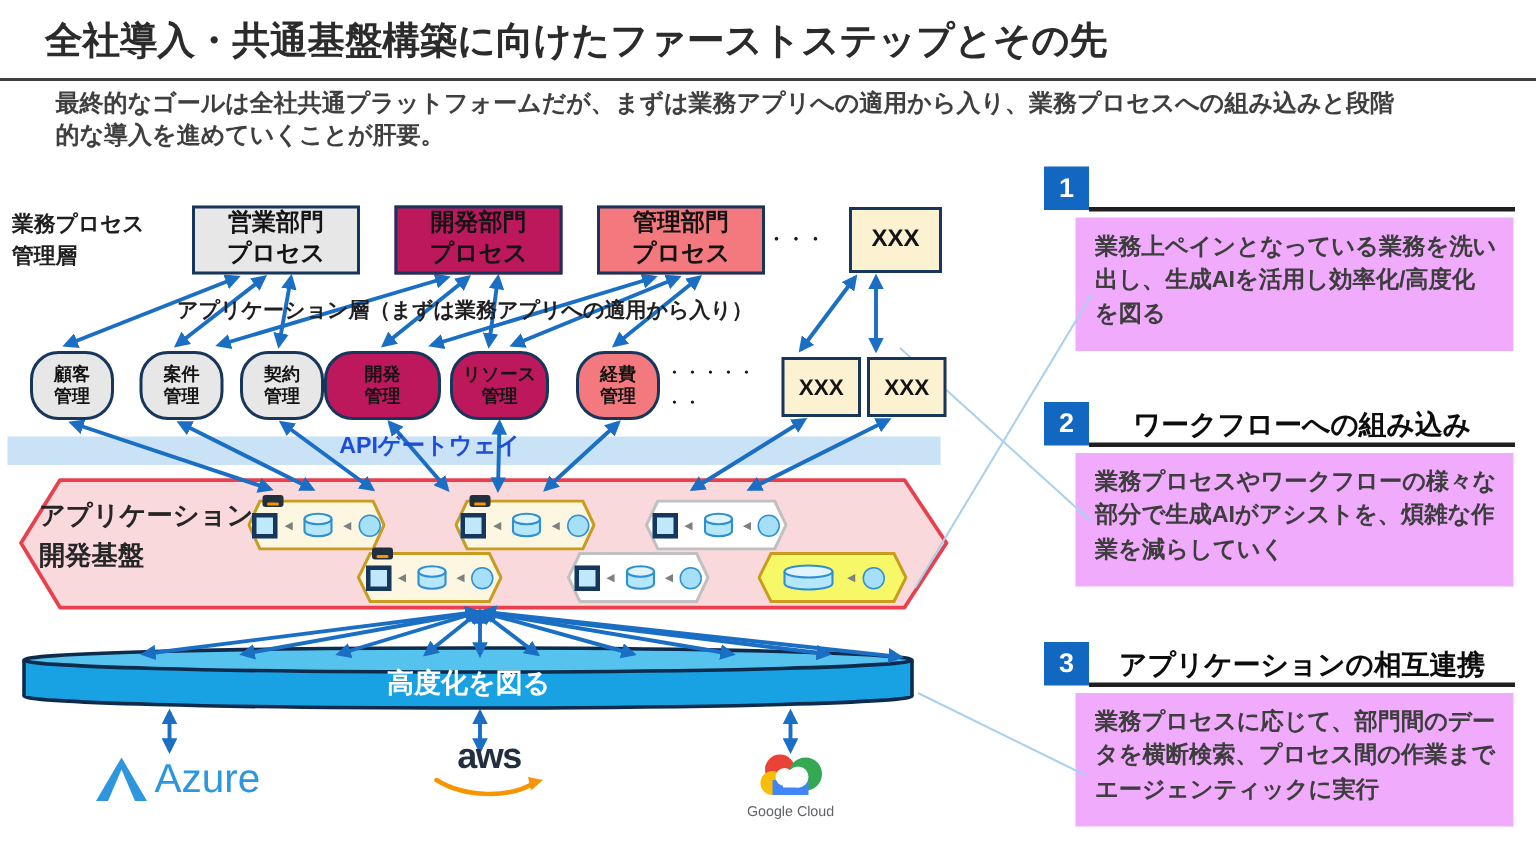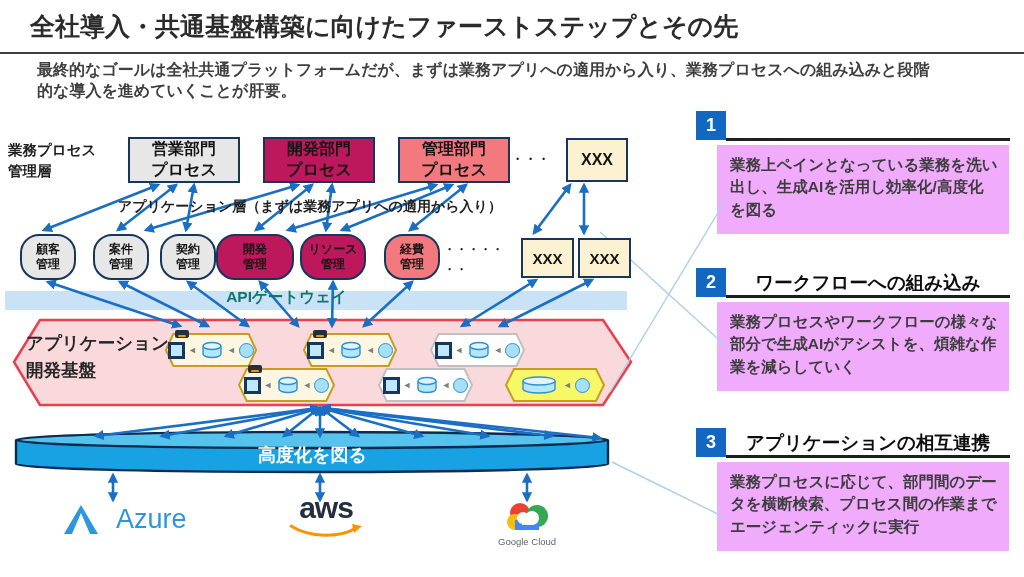--- a/index.html
+++ b/index.html
@@ -19,45 +19,45 @@
   .t-gray{background:#e8e7e7;} .t-cyan{background:#be185d;} .t-red{background:#f4797e;} .t-cream{background:#fcf2d2;margin-left:12px;}
   .proc{top:137px;height:46px;width:112px;font-size:16px;line-height:1.3;}
   .xxx-proc{top:138px;left:554px;width:62px;height:44px;font-size:16px;border-width:2.5px;}
   .app{top:234px;height:46px;font-size:12px;line-height:1.25;border-radius:19px;}
   .app-xxx{top:238px;width:53px;height:40px;font-size:15px;border-width:2.5px;}
 
   .layer-label{position:absolute;font-weight:bold;color:#1f1f1f;white-space:pre-line;z-index:3;}
   .dots{position:absolute;font-weight:bold;color:#1a1a1a;z-index:3;white-space:pre-line;}
 
   .api-band{position:absolute;left:5px;top:291px;width:622px;height:19px;background:#c9e2f6;z-index:0;}
-  .api-label{position:absolute;left:5px;top:287px;width:563px;text-align:center;font-size:15.5px;font-weight:bold;color:#0f766e;z-index:3;}
+  .api-label{position:absolute;left:5px;top:287px;width:563px;text-align:center;font-size:15.5px;font-weight:bold;color:#1d4ed8;z-index:3;}
 
   .platform-label{position:absolute;left:26px;top:330px;font-size:17.5px;line-height:1.55;font-weight:bold;color:#262626;white-space:pre-line;z-index:3;}
 
   
   .agent-hex{position:absolute;height:34px;z-index:3;display:flex;align-items:center;justify-content:center;gap:3px;}
   .hex-bg{position:absolute;left:0;top:0;width:100%;height:100%;}
   .hex-bg polygon{vector-effect:non-scaling-stroke;}
   .hex-gold polygon{fill:#fdf6e0;stroke:#c89c1e;stroke-width:2;}
   .hex-gray polygon{fill:#ffffff;stroke:#c0c0c0;stroke-width:2;}
   .hex-yellow polygon{fill:#f7f868;stroke:#c89c1e;stroke-width:2;}
   .aws-tag{position:absolute;left:10px;top:-3px;width:14px;height:8px;background:#242f3e;border-radius:2px;z-index:4;}
   .aws-tag::after{content:"";position:absolute;left:3px;bottom:1px;width:8px;height:2px;background:#f79400;border-radius:1px;}
   .sq-icon{width:11px;height:11px;background:#bfe9fb;border:3px solid #16365c;z-index:4;}
   .mini-arrow{font-size:9px;color:#7f7f7f;z-index:4;line-height:1;}
   .icon-svg{z-index:4;display:block;}
   .circle-icon{width:13px;height:13px;border-radius:50%;background:#a5e0f8;border:1.5px solid #2f8fd0;z-index:4;}
 
   .mesh-label{position:absolute;left:15px;top:443px;width:595px;text-align:center;color:#fff;font-size:18px;font-weight:bold;z-index:3;}
 
   
-  .azure-logo{position:absolute;left:64px;top:503px;display:flex;align-items:center;gap:16px;z-index:3;}
+  .azure-logo{position:absolute;left:64px;top:503px;display:flex;align-items:center;gap:3px;z-index:3;}
   .azure-text{font-size:27px;color:#2e96dc;}
   .aws-logo{position:absolute;left:288px;top:494px;display:flex;flex-direction:column;align-items:center;z-index:3;}
-  .aws-text{font-size:30px;font-weight:bold;color:#232f3e;letter-spacing:-1px;line-height:0.95;}
+  .aws-text{font-size:24px;font-weight:bold;color:#232f3e;letter-spacing:-1px;line-height:0.95;}
   .gcloud-logo{position:absolute;left:498px;top:498px;display:flex;flex-direction:column;align-items:center;z-index:3;}
   .gcloud-text{font-size:9.5px;color:#5f6368;margin-top:2px;}
 
   
   .step{position:absolute;left:690px;width:332px;height:150px;}
   .step-badge{position:absolute;left:6px;top:0;width:30px;height:29px;background:#1267c1;color:#fff;
               font-size:18px;font-weight:bold;display:flex;align-items:center;justify-content:center;z-index:3;}
   .step-title{position:absolute;left:36px;top:2px;width:284px;text-align:center;font-size:18.5px;font-weight:bold;color:#0d0d0d;white-space:nowrap;}
   .step-rule{position:absolute;left:36px;top:27px;width:284px;height:3px;background:#1f1f1f;}
   .step-body{position:absolute;left:27px;top:34px;width:268px;background:#f0abfc;padding:9px 11px 13px 13px;

